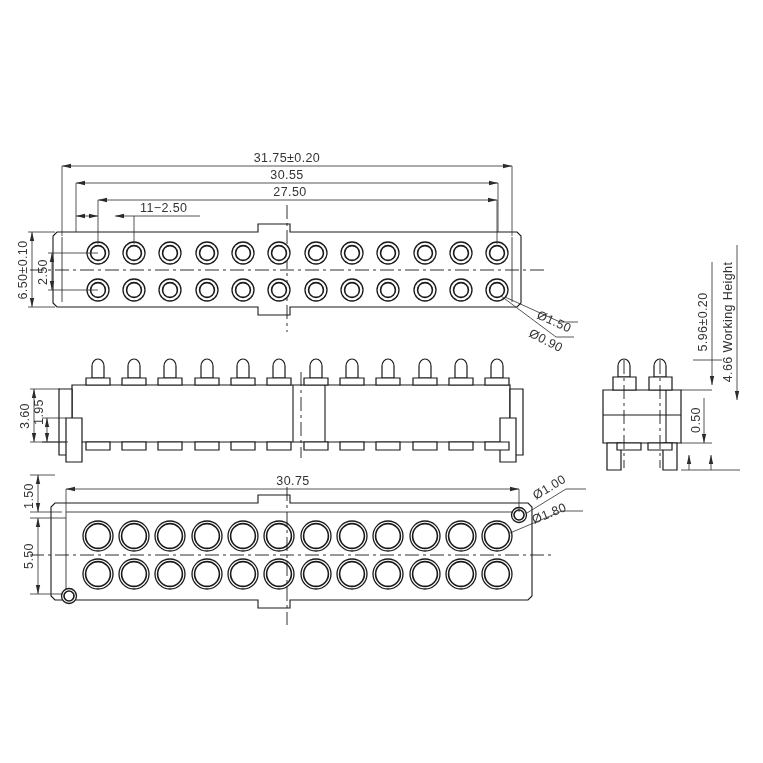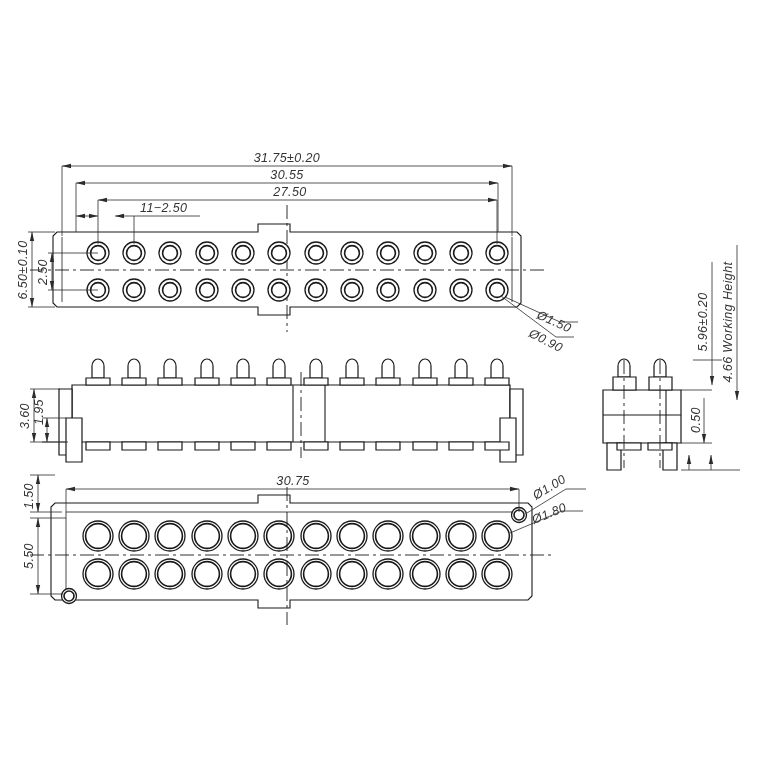--- a/index.html
+++ b/index.html
@@ -12,21 +12,20 @@
     width: 763px;
     height: 763px;
     font-family: "Liberation Sans", sans-serif;
     overflow: hidden;
   }
   #drawing-root {
     position: relative;
     width: 763px;
     height: 691px;
     background: #ffffff;
-    font-style: italic;
   }
   svg#cad {
     display: block;
     width: 763px;
     height: 763px;
     background: #ffffff;
   }
   .ln {
     fill: none;
     stroke: #1a1a1a;

